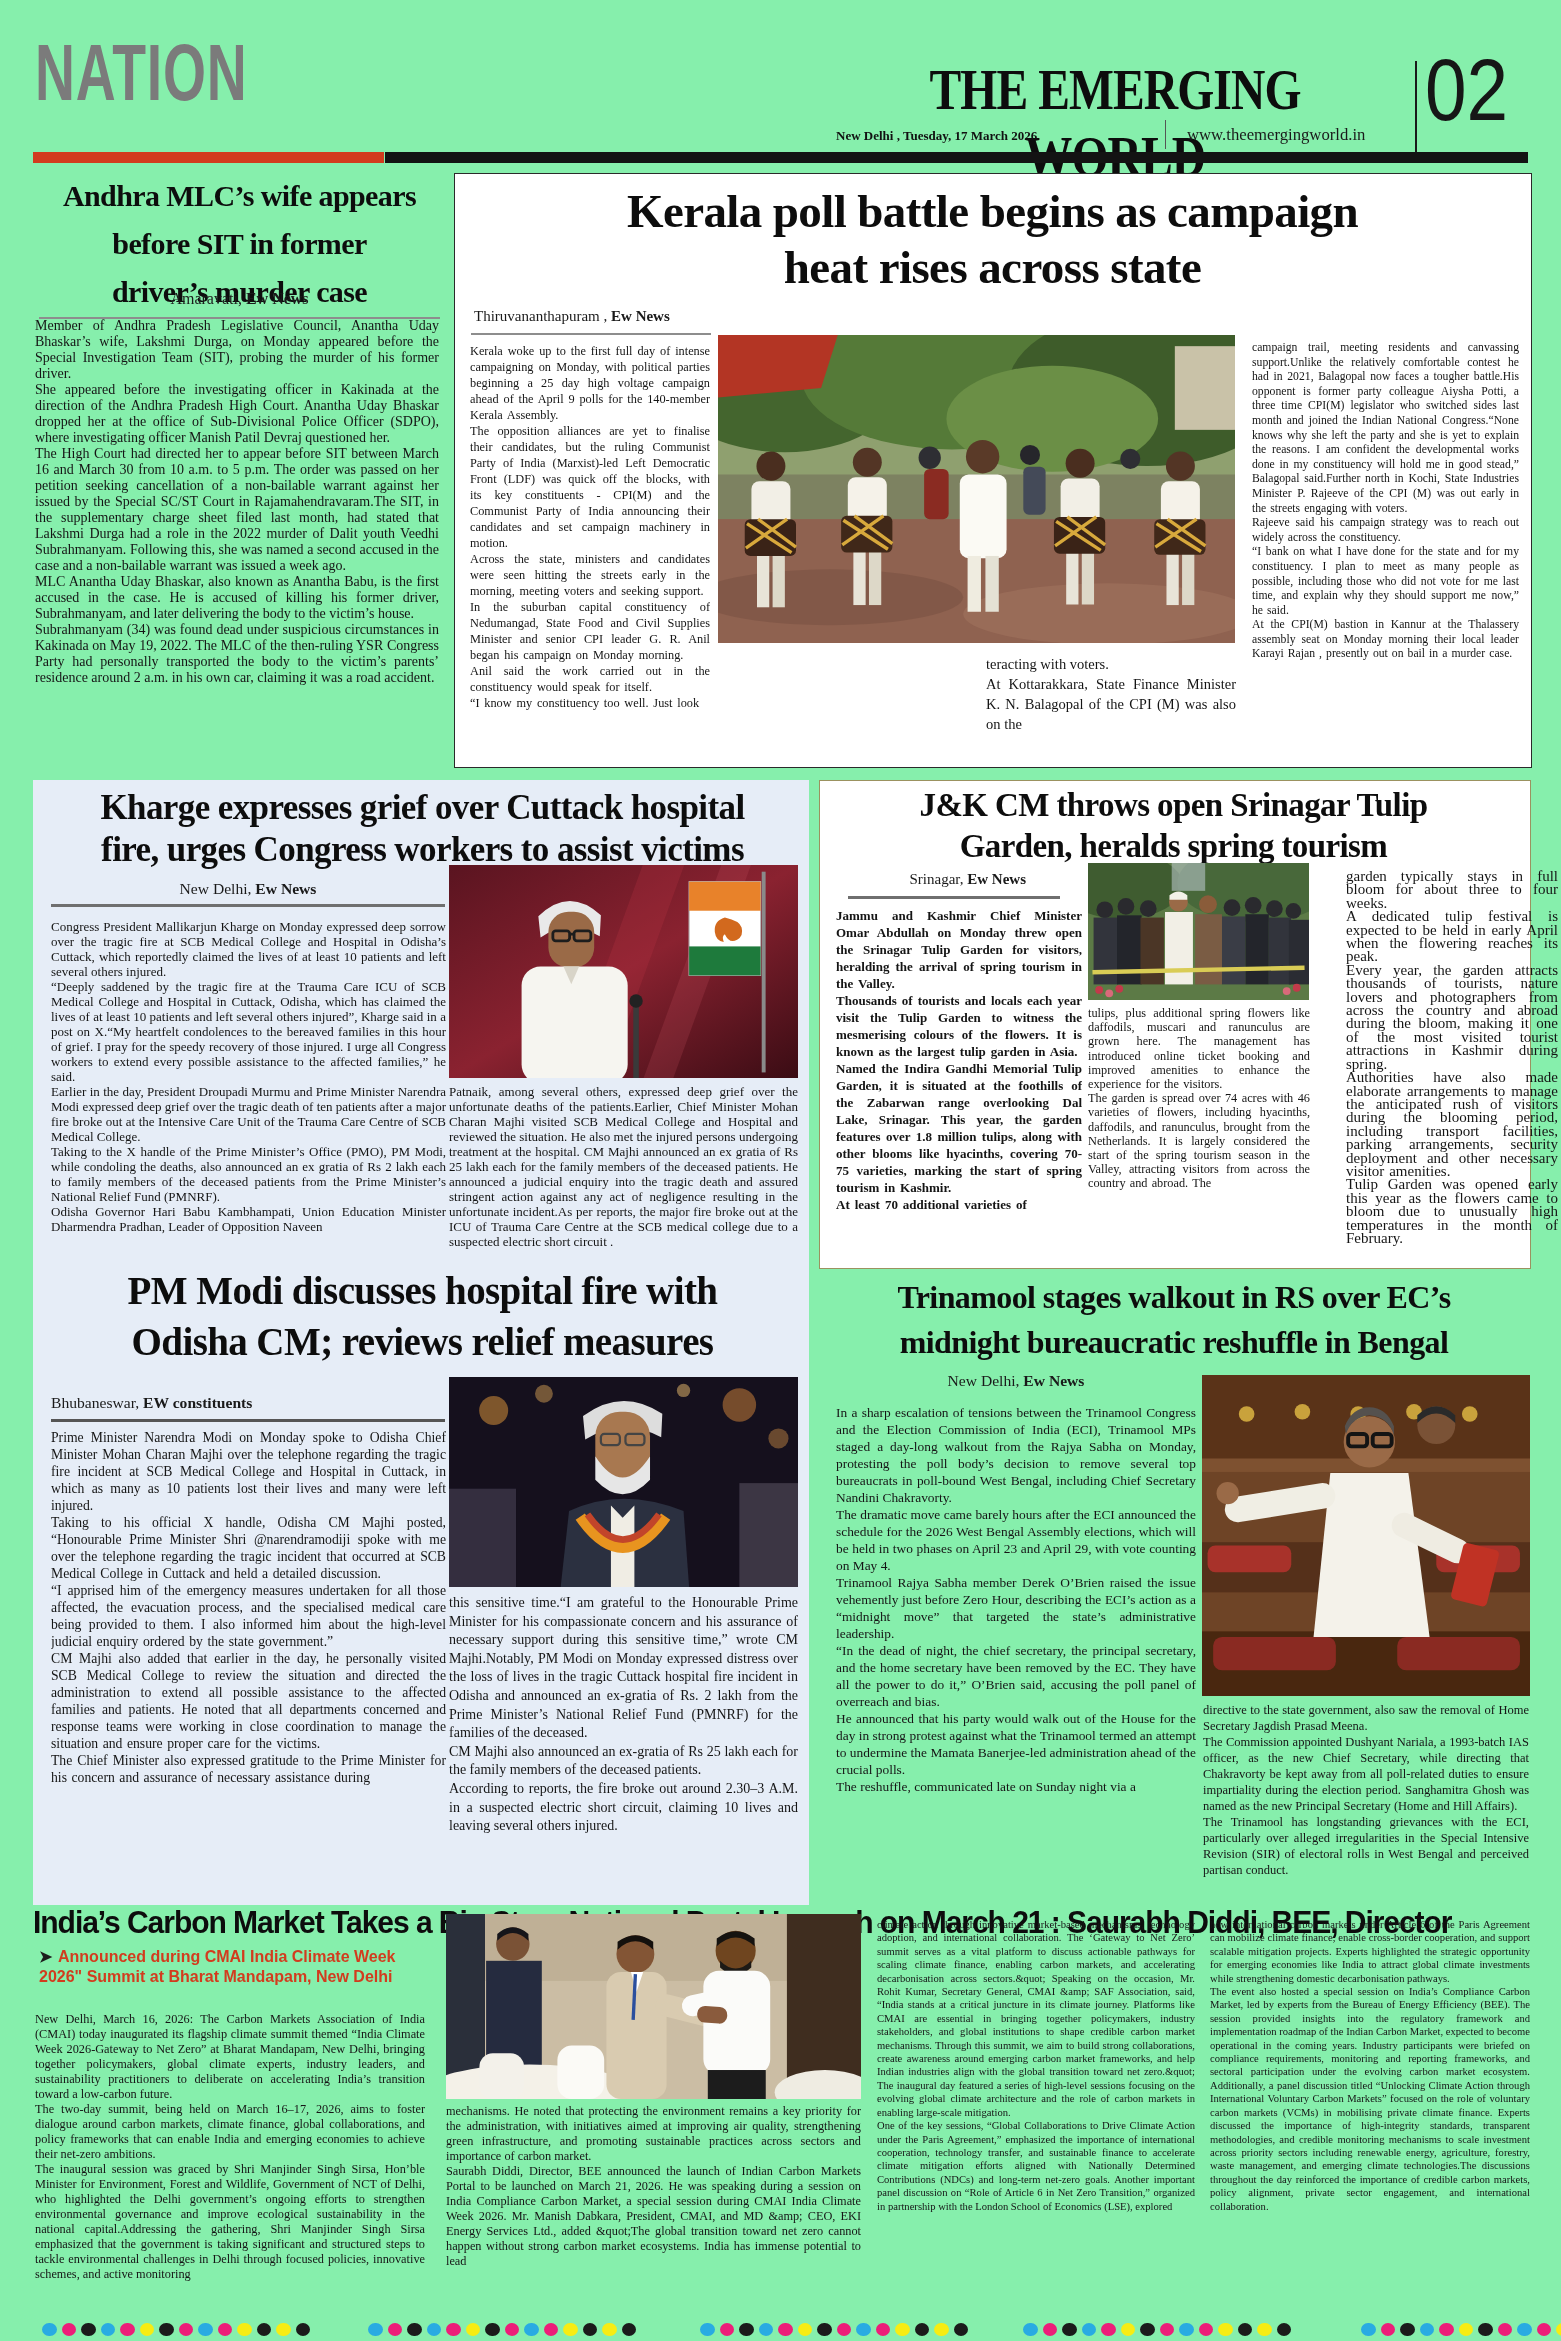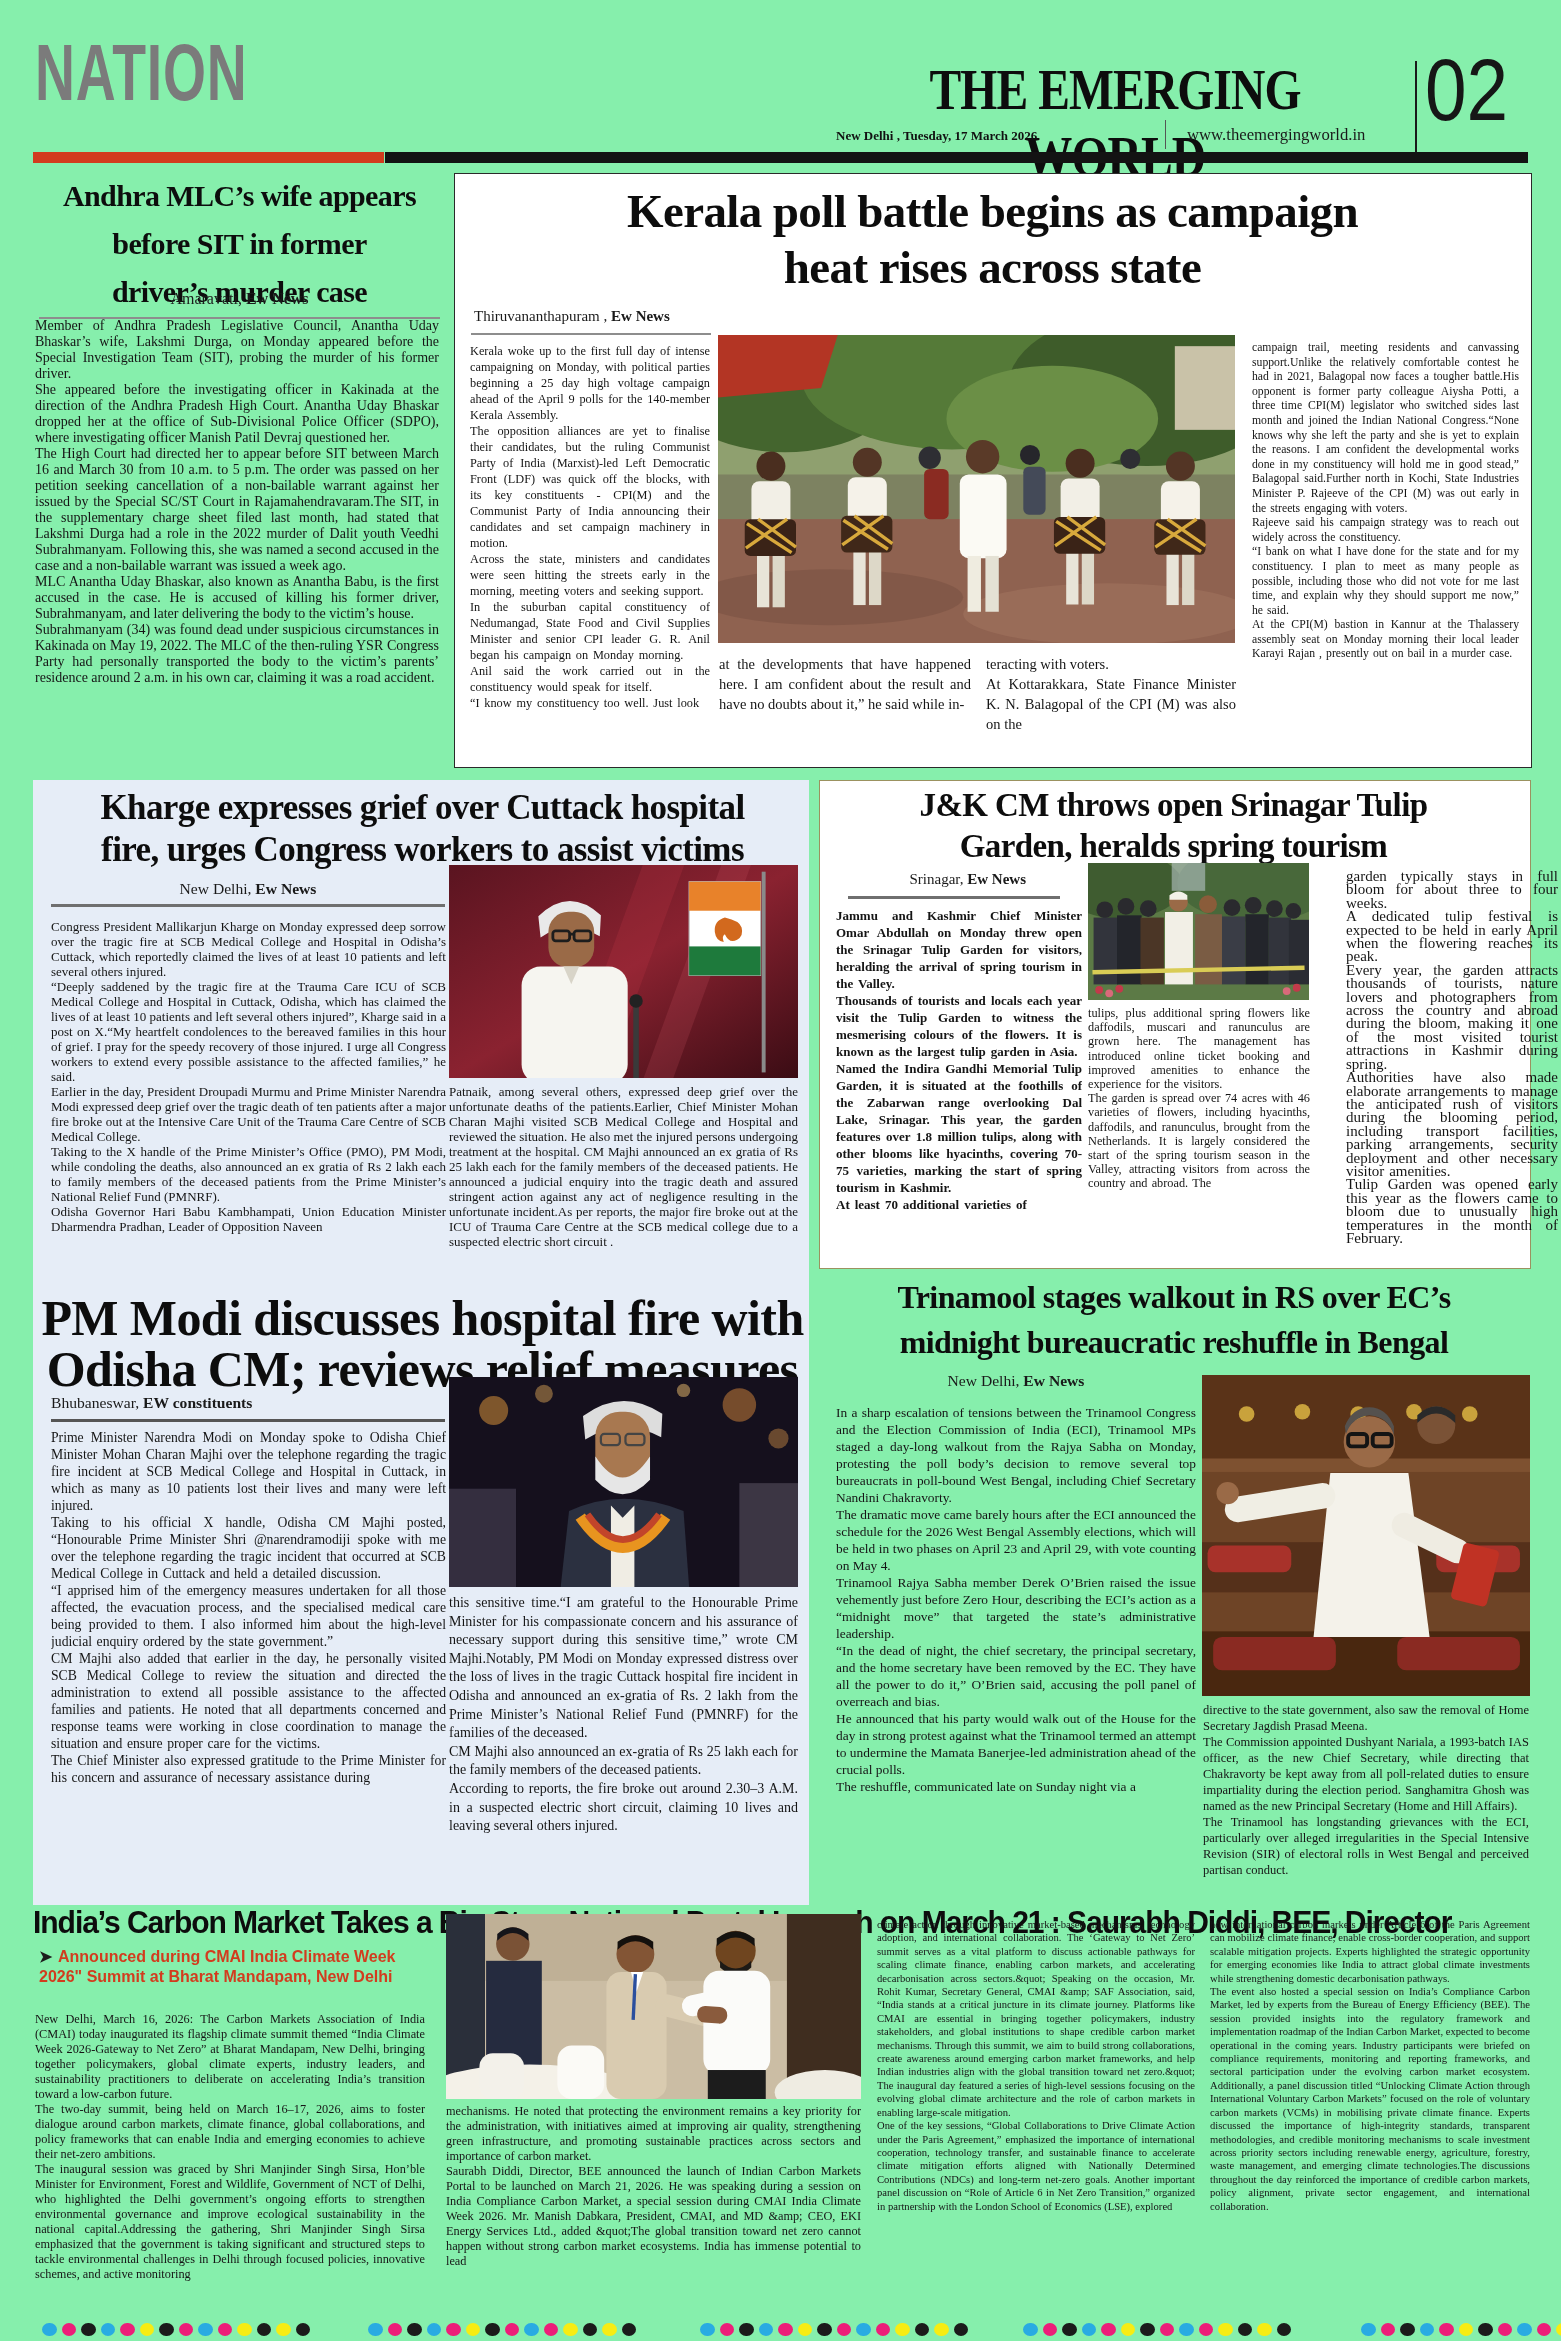--- a/index.html
+++ b/index.html
@@ -122,21 +122,20 @@
           <rect x="783" y="330" width="92" height="64" rx="10" fill="#402819"></rect>
           <path d="M787 338 L867 388 M807 330 L875 378 M785 380 L859 330" stroke="#d8a93c" stroke-width="6" fill="none"></path>
         </g>
       <circle cx="380" cy="220" r="20" fill="#2e2e33"></circle>
         <circle cx="560" cy="215" r="18" fill="#26262b"></circle>
         <circle cx="740" cy="222" r="18" fill="#2e2e33"></circle>
       <rect x="370" y="240" width="44" height="90" rx="10" fill="#8a2b22"></rect>
         <rect x="548" y="236" width="40" height="86" rx="10" fill="#444a58"></rect>
     </svg>
   </div>
-  <div class="body-text" style="left:719px;top:654px;width:252px;height:89px;font-size:14.5px;line-height:20px;">at the developments that have happened here. I am confident about the result and have no doubts about it,” he said while in-</div>
   <div class="body-text" style="left:986px;top:654px;width:250px;height:89px;font-size:14.5px;line-height:20px;">teracting with voters.
 At Kottarakkara, State Finance Minister K. N. Balagopal of the CPI (M) was also on the</div>
   <div class="body-text" style="left:1252px;top:341px;width:267px;height:417px;font-size:11.7px;line-height:14.6px;word-spacing:1.1px;">campaign trail, meeting residents and canvassing support.Unlike the relatively comfortable contest he had in 2021, Balagopal now faces a tougher battle.His opponent is former party colleague Aiysha Potti, a three time CPI(M) legislator who switched sides last month and joined the Indian National Congress.“None knows why she left the party and she is yet to explain the reasons. I am confident the developmental works done in my constituency will hold me in good stead,” Balagopal said.Further north in Kochi, State Industries Minister P. Rajeeve of the CPI (M) was out early in the streets engaging with voters.
 Rajeeve said his campaign strategy was to reach out widely across the constituency.
 “I bank on what I have done for the state and for my constituency. I plan to meet as many people as possible, including those who did not vote for me last time, and explain why they should support me now,” he said.
 At the CPI(M) bastion in Kannur at the Thalassery assembly seat on Monday morning their local leader Karayi Rajan , presently out on bail in a murder case.</div>
 
   <div class="bluebox" style="left:33px;top:780px;width:776px;height:1125px;"></div>
 
   <div class="headline" style="left:42px;top:787px;width:761px;font-size:35px;line-height:42px;">Kharge expresses grief over Cuttack hospital
@@ -179,21 +178,21 @@
         <rect x="430" y="30" width="128" height="168" fill="#ffffff" stroke="#bbb" stroke-width="2"></rect>
         <rect x="430" y="30" width="128" height="52" fill="#e8822a"></rect>
         <rect x="430" y="146" width="128" height="52" fill="#1e7a3c"></rect>
         <path d="M494 94 q-20 6 -18 26 q2 16 16 18 q-4 -10 2 -14 q8 18 22 10 q12 -7 8 -22 q-3 -12 -30 -18 Z" fill="#d2691e"></path>
         <rect x="560" y="12" width="7" height="360" fill="#8a8a8a"></rect>
       </g>
     </svg>
   </div>
   <div class="body-text" style="left:449px;top:1084px;width:349px;height:199px;font-size:13px;line-height:15px;">Patnaik, among several others, expressed deep grief over the unfortunate deaths of the patients.Earlier, Chief Minister Mohan Charan Majhi visited SCB Medical College and Hospital and reviewed the situation. He also met the injured persons undergoing treatment at the hospital. CM Majhi announced an ex gratia of Rs 25 lakh each for the family members of the deceased patients. He announced a judicial enquiry into the tragic death and assured stringent action against any act of negligence resulting in the unfortunate incident.As per reports, the major fire broke out at the ICU of Trauma Care Centre at the SCB medical college due to a suspected electric short circuit .</div>
 
-  <div class="headline" style="left:39px;top:1265px;width:767px;font-size:50px;line-height:51px;margin-top:28px;">PM Modi discusses hospital fire with
+  <div class="headline" style="left:39px;top:1265px;width:767px;font-size:39px;line-height:51px;">PM Modi discusses hospital fire with
 Odisha CM; reviews relief measures</div>
   <div class="dateline" style="left:51px;top:1394px;font-size:15.6px;">
     <span>Bhubaneswar,</span>
     <span class="agency">EW constituents</span>
   </div>
   <div class="rule" style="left:51px;top:1419px;width:394px;height:2.8px;background:#555;"></div>
   <div class="body-text" style="left:51px;top:1429px;width:395px;height:464px;font-size:13.7px;line-height:17px;word-spacing:1.1px;">Prime Minister Narendra Modi on Monday spoke to Odisha Chief Minister Mohan Charan Majhi over the telephone regarding the tragic fire incident at SCB Medical College and Hospital in Cuttack, in which as many as 10 patients lost their lives and many were left injured.
 Taking to his official X handle, Odisha CM Majhi posted, “Honourable Prime Minister Shri @narendramodiji spoke with me over the telephone regarding the tragic incident that occurred at SCB Medical College in Cuttack and held a detailed discussion.
 “I apprised him of the emergency measures undertaken for all those affected, the evacuation process, and the specialised medical care being provided to them. I also informed him about the high-level judicial enquiry ordered by the state government.”
 CM Majhi also added that earlier in the day, he personally visited SCB Medical College to review the situation and directed the administration to extend all possible assistance to the affected families and patients. He noted that all departments concerned and response teams were working in close coordination to manage the situation and ensure proper care for the victims.

